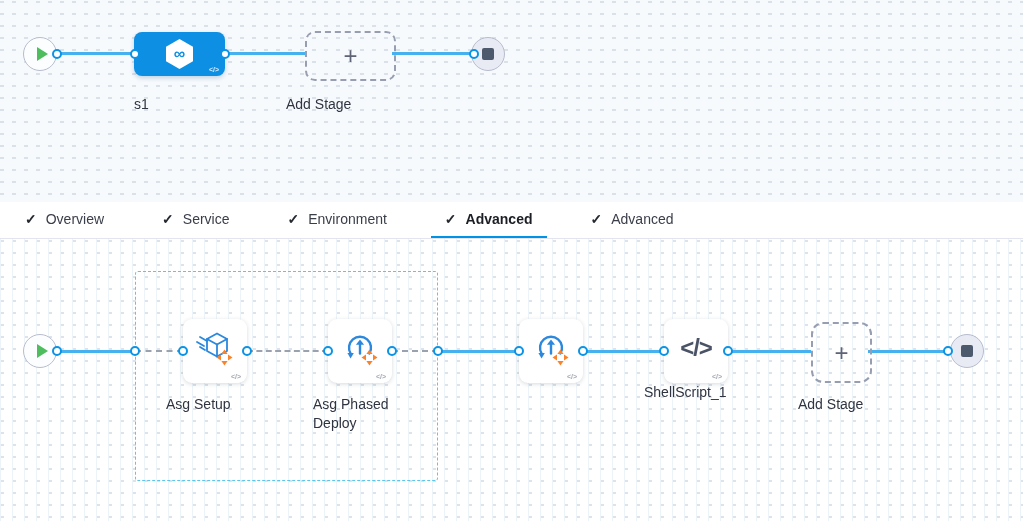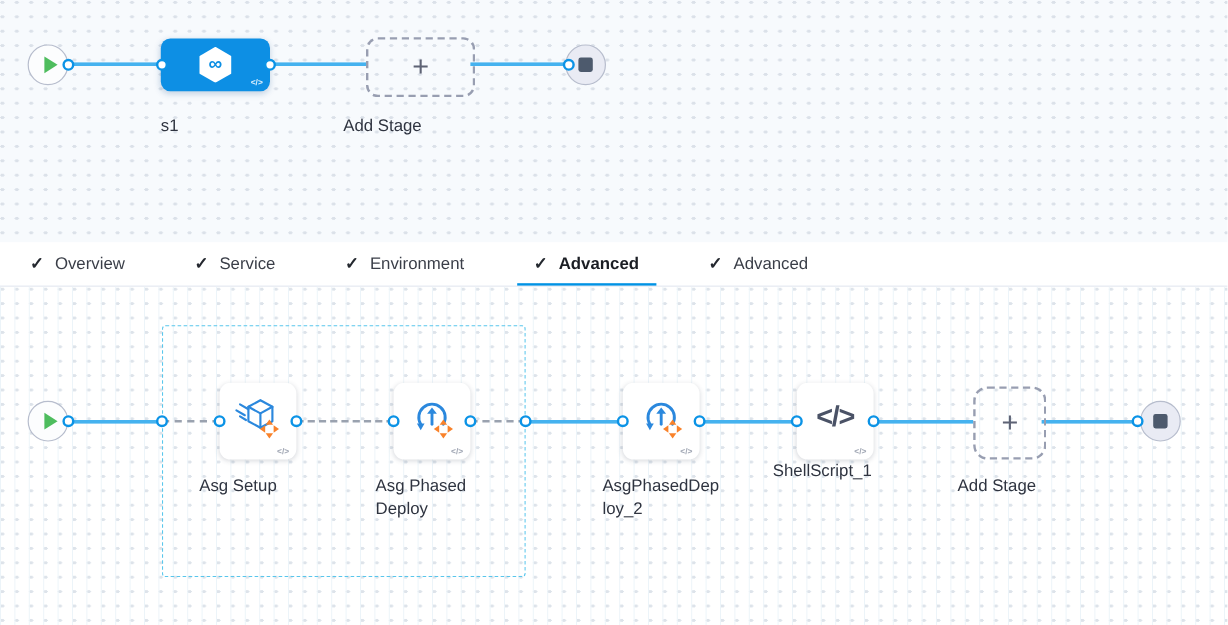--- a/index.html
+++ b/index.html
@@ -237,17 +237,16 @@
     <span class="dot" style="left:387px;top:107px;"></span>
     <span class="dot" style="left:433px;top:107px;"></span>
     <span class="dot" style="left:514px;top:107px;"></span>
     <span class="dot" style="left:578px;top:107px;"></span>
     <span class="dot" style="left:659px;top:107px;"></span>
     <span class="dot" style="left:723px;top:107px;"></span>
     <span class="dot" style="left:943px;top:107px;"></span>
 
     <div class="glabel" style="left:166px;top:156px;width:98px;">Asg Setup</div>
     <div class="glabel" style="left:313px;top:156px;width:98px;">Asg Phased Deploy</div>
-    <div class="glabel break-label" style="left:502px;top:156px;width:98px;">AsgPhasedDeploy_2</div>
     <div class="glabel" style="left:644px;top:144px;width:104px;">ShellScript_1</div>
     <div class="glabel" style="left:798px;top:156px;width:82px;">Add Stage</div>
   </div>
 </div>
 
 </body></html>

